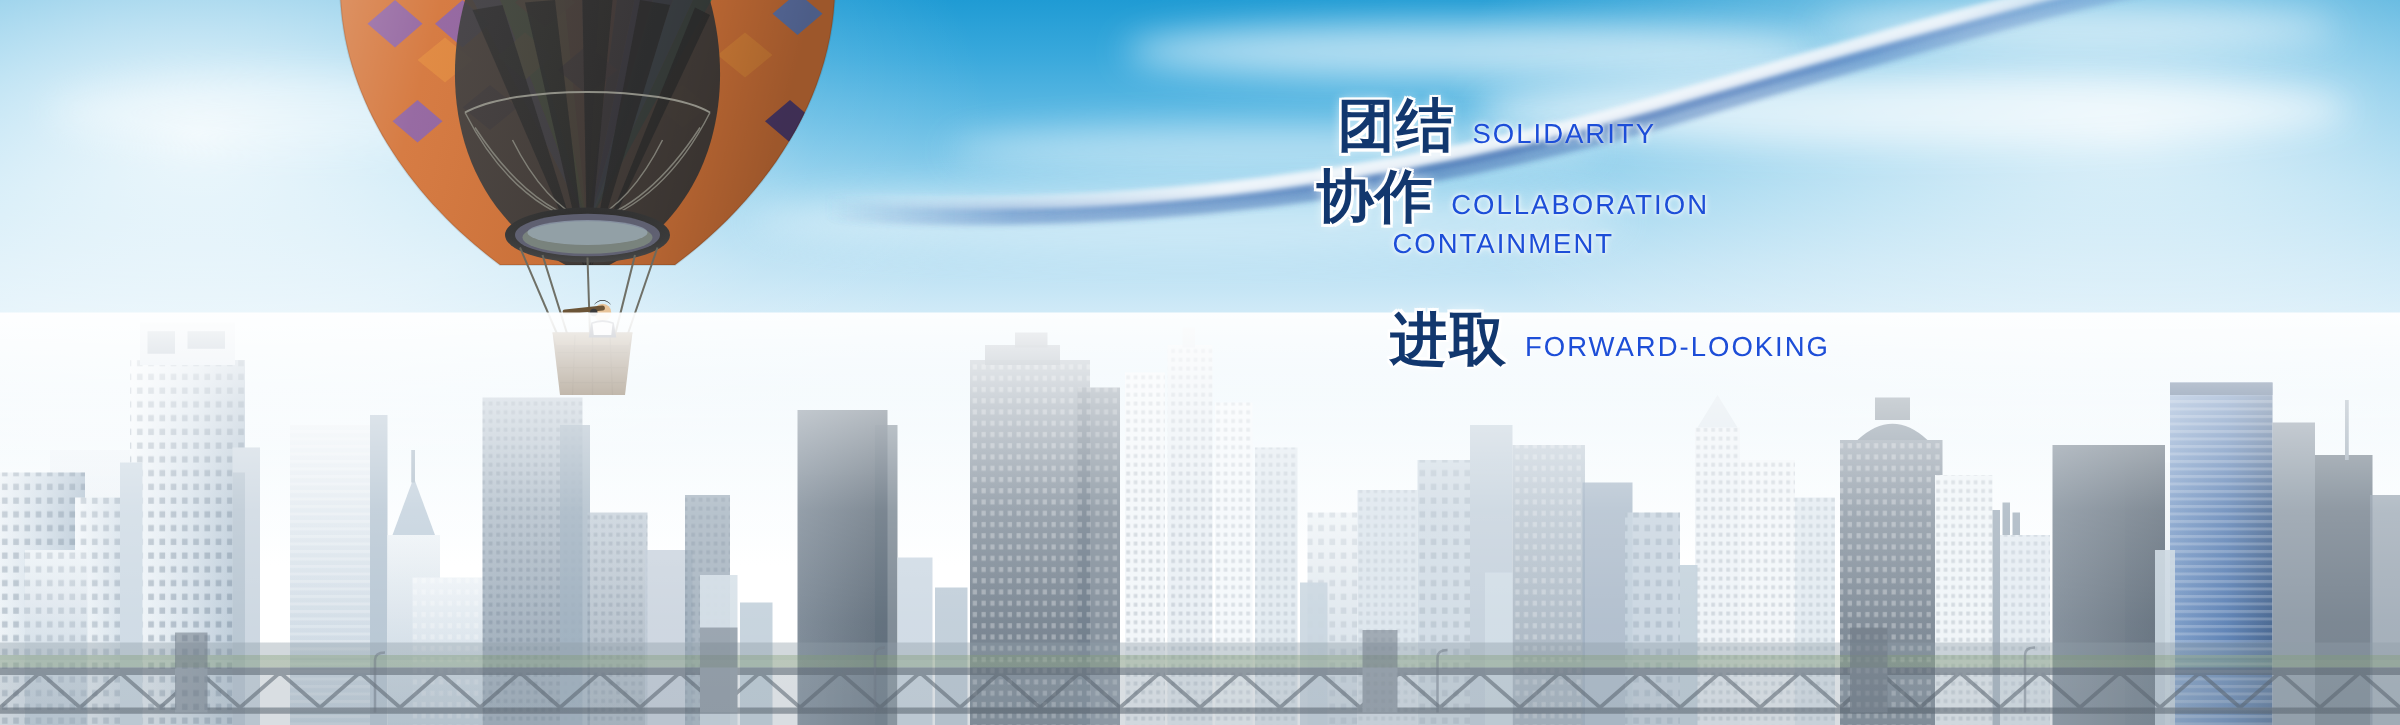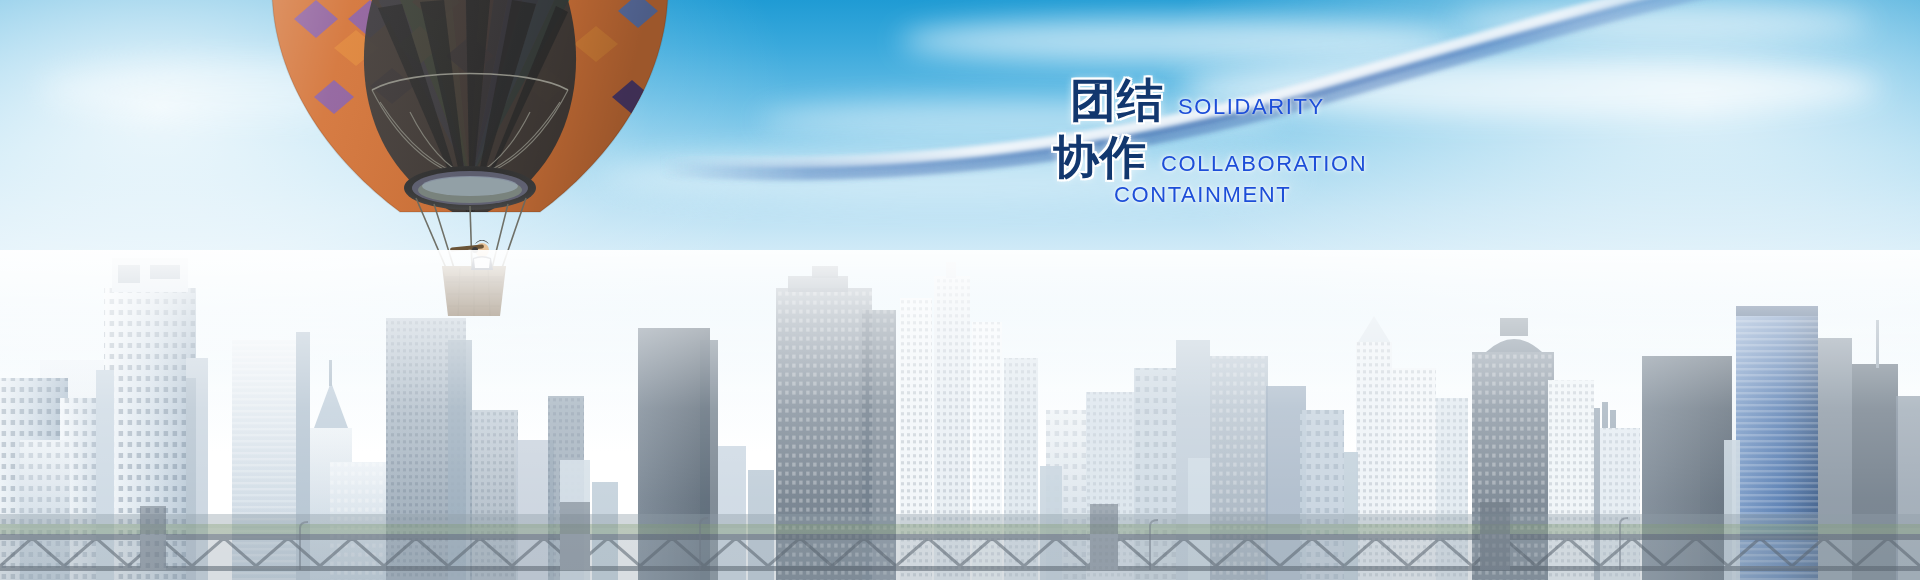--- a/index.html
+++ b/index.html
@@ -609,15 +609,19 @@
       <span class="slogan-cn">团结</span>
       <span class="slogan-en">SOLIDARITY</span>
     </div>
     <div class="slogan-line l1">
       <span class="slogan-cn">协作</span>
       <span class="slogan-en">COLLABORATION</span>
     </div>
     <div class="slogan-line l2">
       <span class="slogan-en">CONTAINMENT</span>
     </div>
+    <div class="slogan-line l3">
+      <span class="slogan-cn">进取</span>
+      <span class="slogan-en">FORWARD-LOOKING</span>
+    </div>
   </div>
 
 </div>
 
 </body></html>

